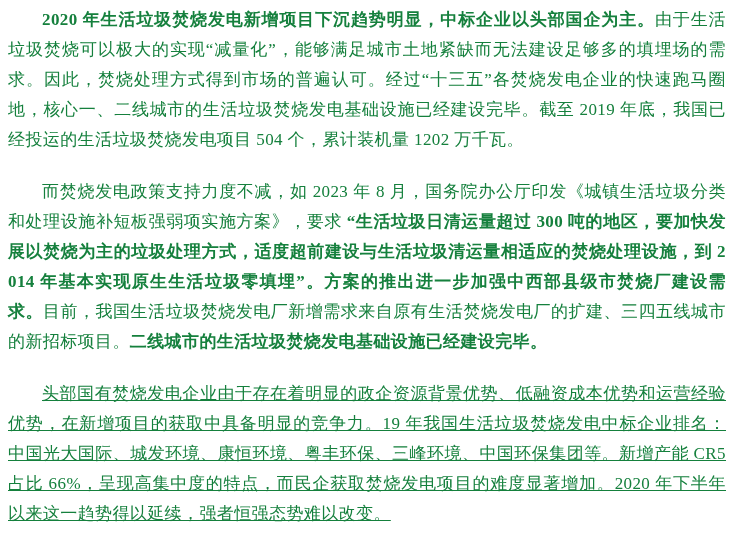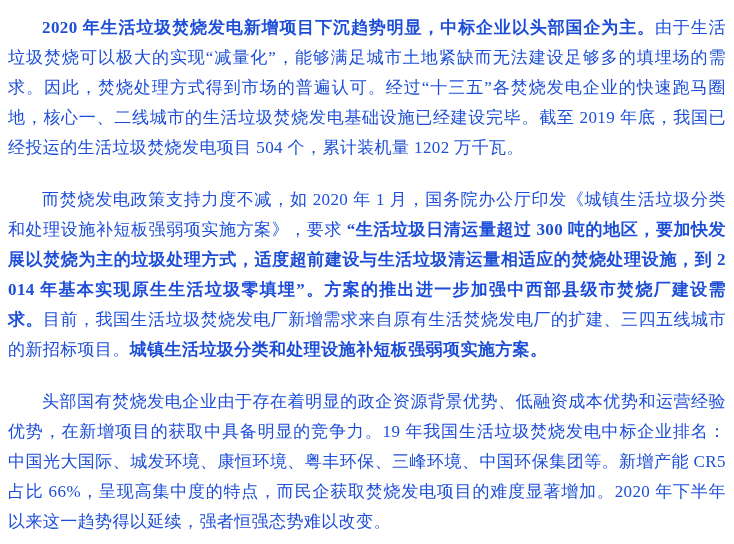--- a/index.html
+++ b/index.html
@@ -13,39 +13,40 @@
     overflow: hidden;
   }
   .doc {
     box-sizing: border-box;
     width: 734px;
     height: 544px;
     padding: 5px 8px 0 8px;
     background: #ffffff;
   }
   .doc p {
-    margin: 8px 0 22px 0;
+    margin: 0 0 22px 0;
     font-family: "Liberation Serif", "DejaVu Serif", serif;
     font-size: 17px;
     line-height: 30px;
-    color: #1d4ed8;
+    color: #15803d;
     text-align: justify;
     text-indent: 2em;
     letter-spacing: 0.4px;
     word-break: break-all;
   }
   .doc p:last-child {
     margin-bottom: 0;
+    text-decoration: underline;
   }
   .doc .bold {
     font-weight: 700;
   }
 </style>
 </head>
 <body>
 
 <div class="doc">
   <div>
       <p><span class="bold">2020 年生活垃圾焚烧发电新增项目下沉趋势明显，中标企业以头部国企为主。</span><span>由于生活垃圾焚烧可以极大的实现“减量化”，能够满足城市土地紧缺而无法建设足够多的填埋场的需求。因此，焚烧处理方式得到市场的普遍认可。经过“十三五”各焚烧发电企业的快速跑马圈地，核心一、二线城市的生活垃圾焚烧发电基础设施已经建设完毕。截至 2019 年底，我国已经投运的生活垃圾焚烧发电项目 504 个，累计装机量 1202 万千瓦。</span></p>
-      <p><span>而焚烧发电政策支持力度不减，如 2020 年 1 月，国务院办公厅印发《城镇生活垃圾分类和处理设施补短板强弱项实施方案》，要求 </span><span class="bold">“生活垃圾日清运量超过 300 吨的地区，要加快发展以焚烧为主的垃圾处理方式，适度超前建设与生活垃圾清运量相适应的焚烧处理设施，到 2014 年基本实现原生生活垃圾零填埋”。方案的推出进一步加强中西部县级市焚烧厂建设需求。</span><span>目前，我国生活垃圾焚烧发电厂新增需求来自原有生活焚烧发电厂的扩建、三四五线城市的新招标项目。</span><span class="bold">城镇生活垃圾分类和处理设施补短板强弱项实施方案。</span></p>
+      <p><span>而焚烧发电政策支持力度不减，如 2023 年 8 月，国务院办公厅印发《城镇生活垃圾分类和处理设施补短板强弱项实施方案》，要求 </span><span class="bold">“生活垃圾日清运量超过 300 吨的地区，要加快发展以焚烧为主的垃圾处理方式，适度超前建设与生活垃圾清运量相适应的焚烧处理设施，到 2014 年基本实现原生生活垃圾零填埋”。方案的推出进一步加强中西部县级市焚烧厂建设需求。</span><span>目前，我国生活垃圾焚烧发电厂新增需求来自原有生活焚烧发电厂的扩建、三四五线城市的新招标项目。</span><span class="bold">二线城市的生活垃圾焚烧发电基础设施已经建设完毕。</span></p>
       <p><span>头部国有焚烧发电企业由于存在着明显的政企资源背景优势、低融资成本优势和运营经验优势，在新增项目的获取中具备明显的竞争力。19 年我国生活垃圾焚烧发电中标企业排名：中国光大国际、城发环境、康恒环境、粤丰环保、三峰环境、中国环保集团等。新增产能 CR5 占比 66%，呈现高集中度的特点，而民企获取焚烧发电项目的难度显著增加。2020 年下半年以来这一趋势得以延续，强者恒强态势难以改变。</span></p>
     </div>
 </div>
 
 </body></html>

